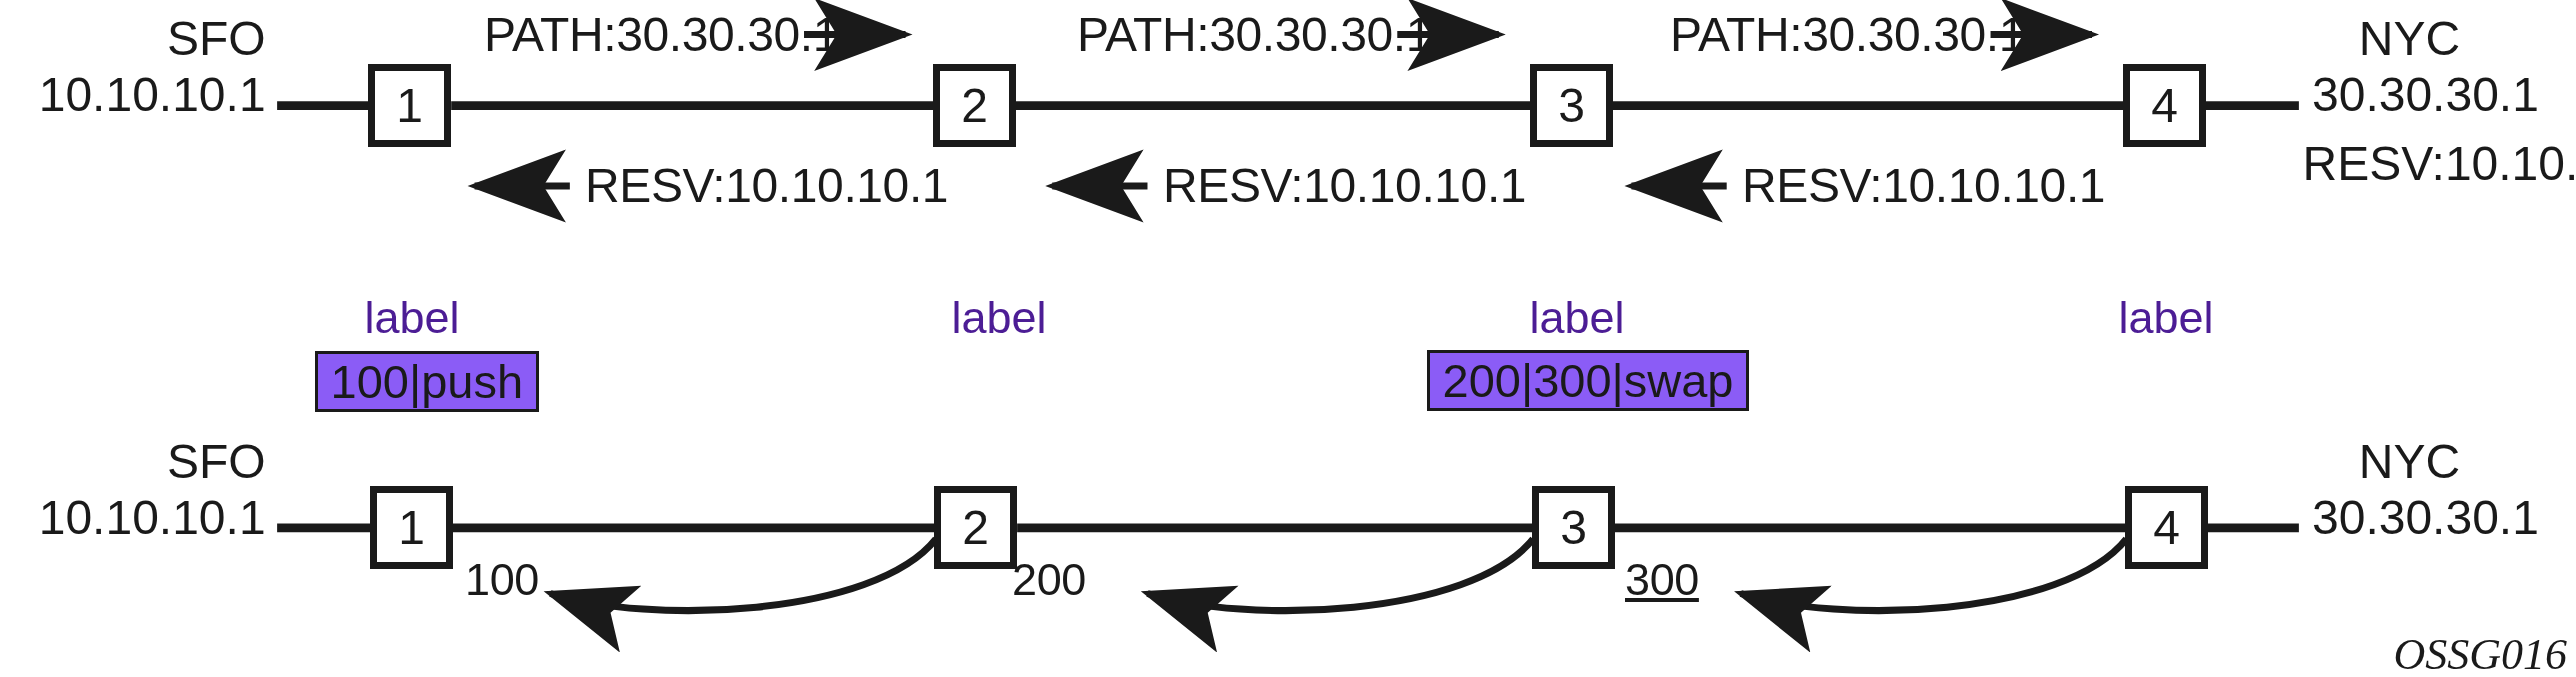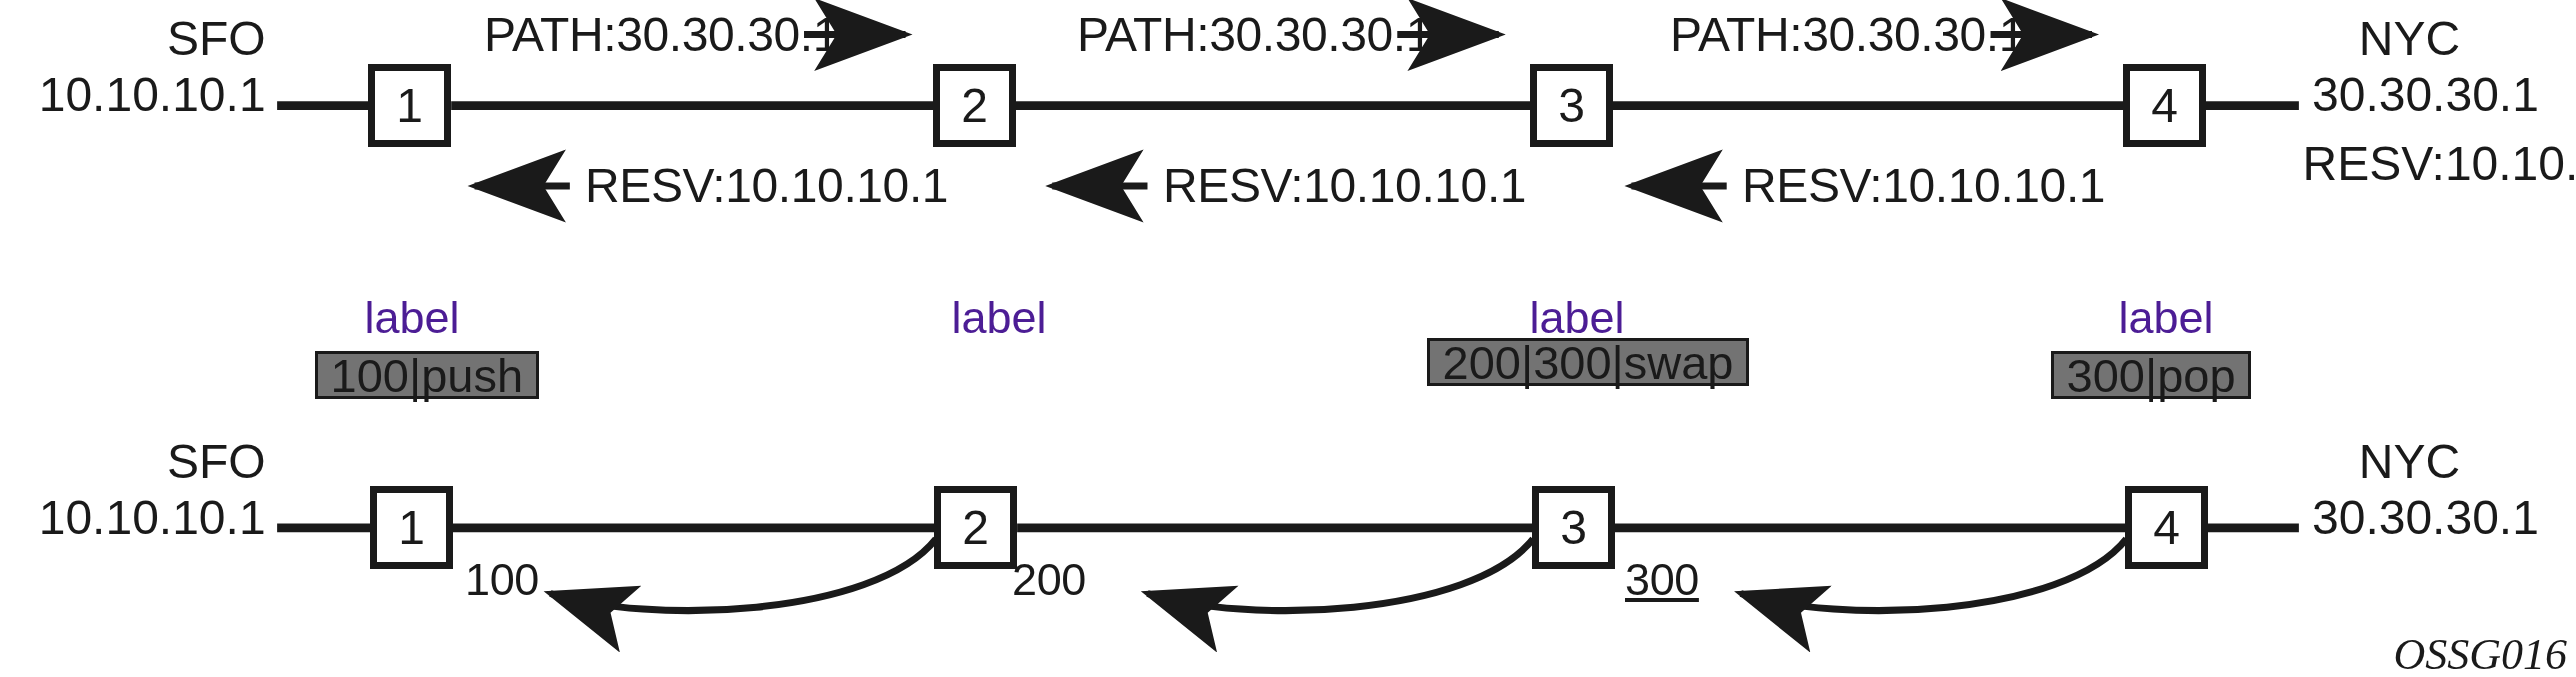--- a/index.html
+++ b/index.html
@@ -47,23 +47,23 @@
     justify-content:center;
     font-size:48px;
     line-height:1;
     color:#1a1a1a;
     z-index:3;
   }
   
   .labelbox{
     position:absolute;
     border:3.9px solid #1a1a1a;
-    background:#737373;
+    background:#8b5cf6;
     box-sizing:border-box;
-    height:48px;
+    height:61px;
     display:flex;
     align-items:center;
     justify-content:center;
     padding:0 12.5px;
     font-size:47px;
     line-height:1;
     color:#1a1a1a;
     white-space:nowrap;
     z-index:3;
   }
@@ -180,25 +180,22 @@
   <div class="txt" style="left:1742px; top:162px;">RESV:10.10.10.1</div>
 
   <div class="labelcap" style="left:412px; top:295px;">label</div>
   <div class="labelcap" style="left:999px; top:295px;">label</div>
   <div class="labelcap" style="left:1577px; top:295px;">label</div>
   <div class="labelcap" style="left:2166px; top:295px;">label</div>
 
   <div class="labelbox" style="left:315px; top:351px;">
     <span>100|push</span>
   </div>
-  <div class="labelbox" style="left:1427px; top:338px;justify-content:center;">
+  <div class="labelbox" style="left:1427px; top:350px;justify-content:center;">
     <span>200|300|swap</span>
-  </div>
-  <div class="labelbox" style="left:2051px; top:351px;">
-    <span>300|pop</span>
   </div>
 
   <div class="endpoint cleft" style="left:15.6px; top:434px; width:250px;">
     <span class="city">SFO</span>
     <span class="city">10.10.10.1</span>
   </div>
 
   <div class="endpoint" style="left:2312px; top:434px; width:258px; text-align:left;">
     <span class="city" style="text-align:center; display:block; width:195px;">NYC</span>
     <span class="city">30.30.30.1</span>

